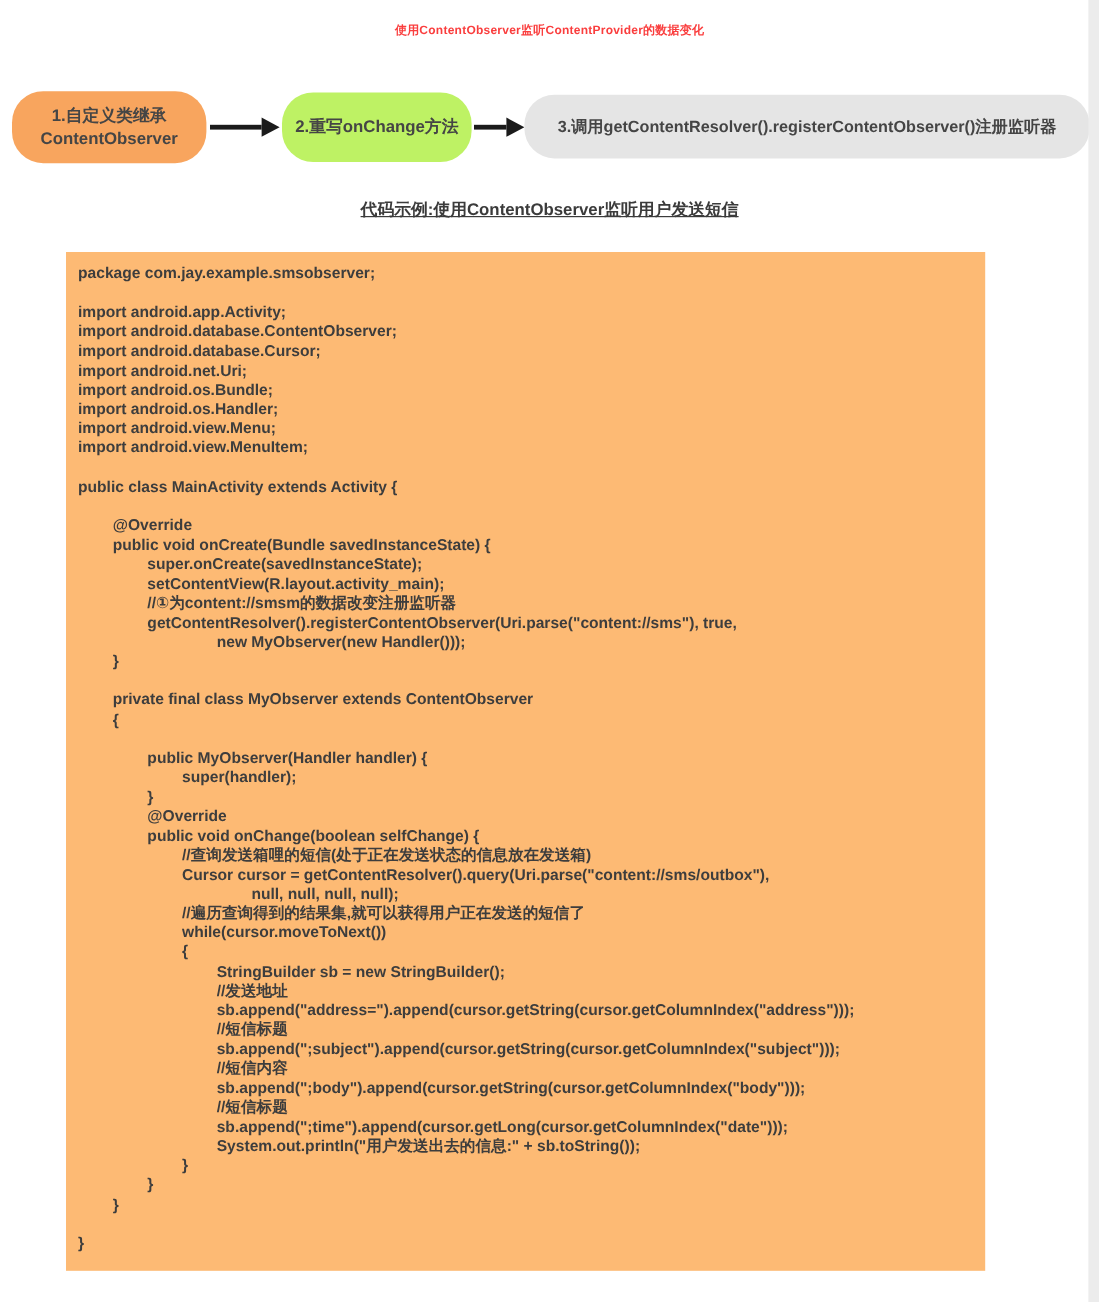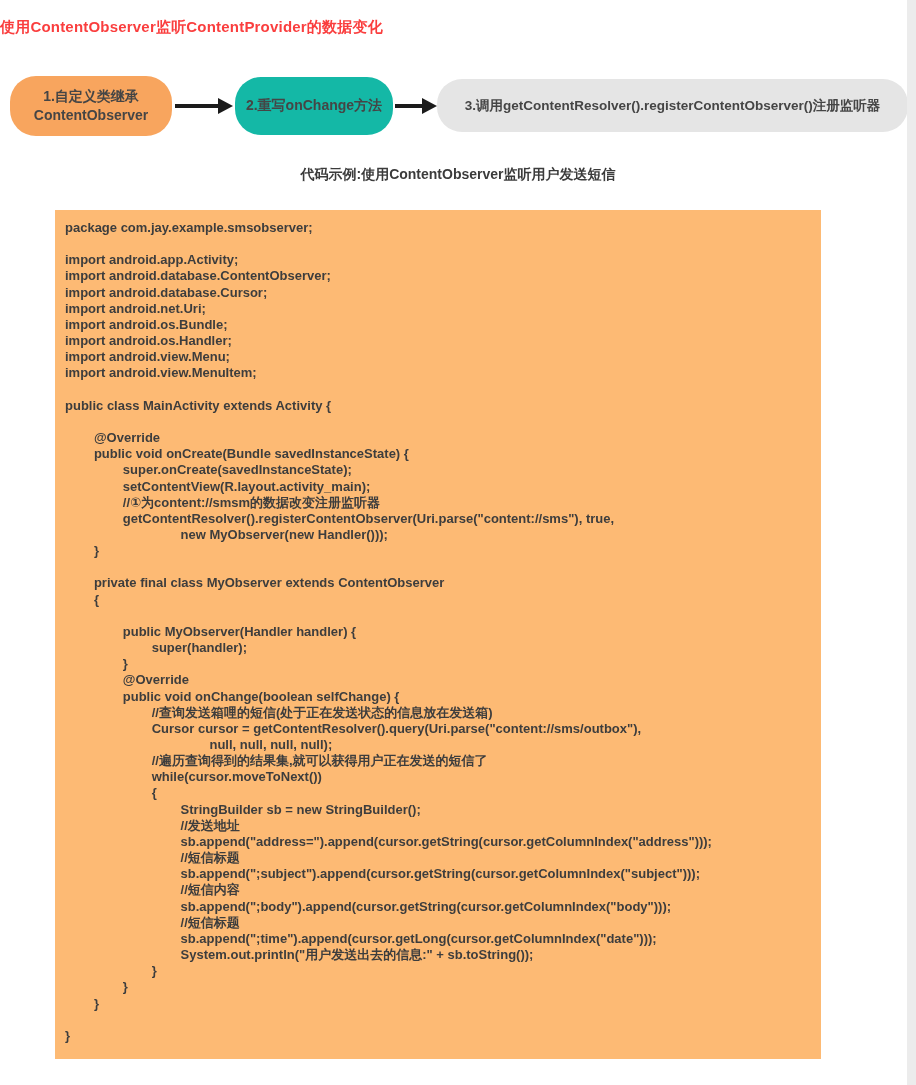--- a/index.html
+++ b/index.html
@@ -9,22 +9,22 @@
     height: 1085px;
     background: #ffffff;
     overflow: hidden;
     font-family: "Liberation Sans", "DejaVu Sans", sans-serif;
   }
   .page-title {
     position: absolute;
     top: 18px;
     left: 0;
     width: 916px;
-    text-align: left;
-    font-size: 15px;
+    text-align: center;
+    font-size: 10px;
     font-weight: bold;
     letter-spacing: 0.2px;
   }
   .flow { position: absolute; top: 0; left: 0; width: 793px; height: 150px; }
   .flow-box {
     position: absolute;
     display: flex;
     align-items: center;
     justify-content: center;
     text-align: center;
@@ -54,20 +54,21 @@
   }
   .code-caption {
     position: absolute;
     top: 166px;
     left: 0;
     width: 916px;
     text-align: center;
     font-size: 14px;
     font-weight: bold;
     color: #3b3b3b;
+    text-decoration: underline;
   }
   .code-block {
     position: absolute;
     left: 55px;
     top: 210px;
     width: 766px;
     height: 849px;
     box-sizing: border-box;
     padding: 10px 8px 10px 10px;
   }
@@ -100,21 +101,21 @@
   <div class="flow">
 
     <div class="flow-box box1" style="background: rgb(248, 165, 94);">1.自定义类继承
 ContentObserver</div>
 
     <div class="arrow arrow1">
       <span class="shaft"></span>
       <span class="head"></span>
     </div>
 
-    <div class="flow-box box2" style="background: #14b8a6;">2.重写onChange方法</div>
+    <div class="flow-box box2" style="background: #bef264;">2.重写onChange方法</div>
 
     <div class="arrow arrow2">
       <span class="shaft"></span>
       <span class="head"></span>
     </div>
 
     <div class="flow-box box3" style="background: #e5e5e5;">3.调用getContentResolver().registerContentObserver()注册监听器</div>
 
   </div>
 

